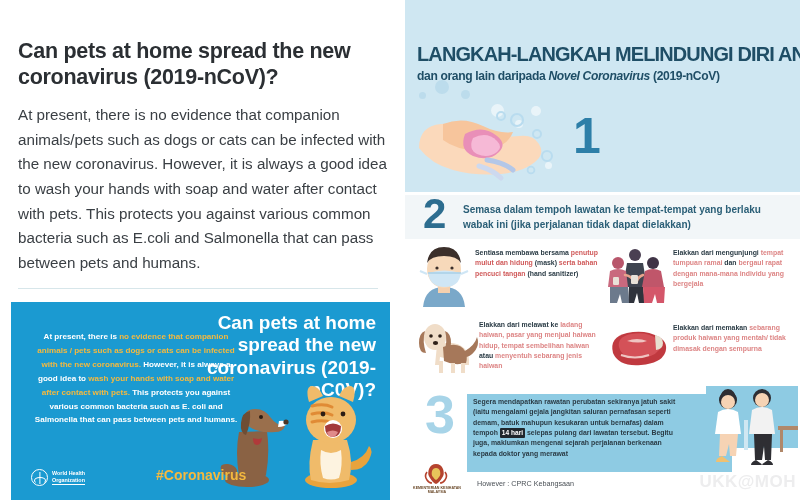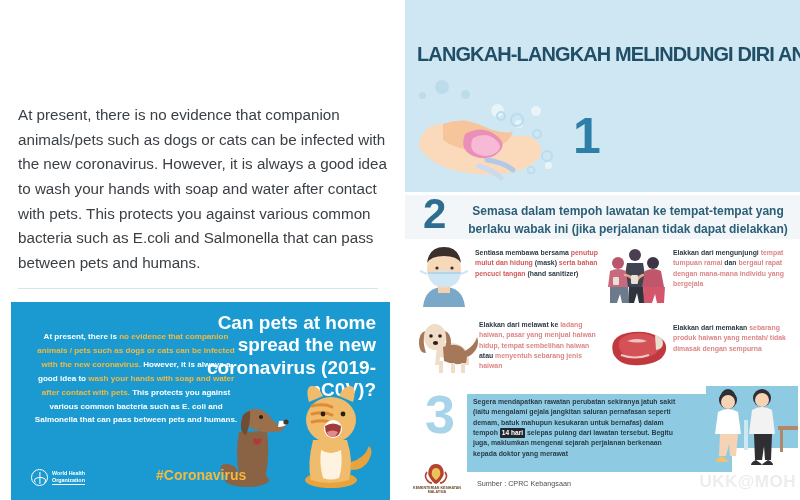--- a/index.html
+++ b/index.html
@@ -117,21 +117,21 @@
   }
 
   
   .step2-band {
     position: absolute; left: 0; top: 195px; width: 395px; height: 44px;
     background: #f2f6f8;
   }
   .step2-num { position: absolute; left: 18px; top: 196px; font-size: 42px; color:#2d6d8f; font-weight:bold; line-height:.85; }
   .step2-txt {
     position: absolute; left: 58px; top: 203px; width: 330px;
-    font-size: 12px; line-height: 1.48; font-weight: bold; color: #2b5f77; text-align: center;
+    font-size: 10px; line-height: 1.48; font-weight: bold; color: #2b5f77;
   }
 
   
   .tiles { position: absolute; left: 0; top: 239px; width: 395px; height: 150px; background: #fff; }
   .tile { position: absolute; }
   .tile-txt { font-size: 6.9px; line-height: 1.5; font-weight: bold; }
   .c-dark { color: #2a3b45; }
   .c-red  { color: #d05a5a; }
   .c-pink { color: #dd8585; }
 
@@ -166,20 +166,21 @@
     font-size: 17px; font-weight: bold; color: #ededee; letter-spacing: 0.5px;
   }
 </style>
 </head>
 <body>
 
 <div class="page">
 
   <div class="left-panel">
 
+    <div class="qa-heading">Can pets at home spread the new coronavirus (2019-nCoV)?</div>
     <div class="qa-body">At present, there is no evidence that companion animals/pets such as dogs or cats can be infected with the new coronavirus. However, it is always a good idea to wash your hands with soap and water after contact with pets. This protects you against various common bacteria such as E.coli and Salmonella that can pass between pets and humans.</div>
     <div class="qa-rule"></div>
 
     <div class="who-card">
 
       <div class="who-text">
         <span>At present, there is </span><span class="hl">no evidence that companion animals / pets such as dogs or cats can be infected with the new coronavirus.</span><span> However, it is always a good idea to </span><span class="hl">wash your hands with soap and water after contact with pets.</span><span> This protects you against various common bacteria such as E. coli and Salmonella that can pass between pets and humans.</span>
       </div>
 
       <div class="who-title">Can pets at home spread the new coronavirus (2019-nC0V)?</div>
@@ -227,20 +228,21 @@
     </div>
   </div>
 
   <div class="right-panel">
 
     <div class="sec-header">
       <div class="bubble" style="left:30px;top:80px;width:14px;height:14px;"></div>
       <div class="bubble" style="left:56px;top:90px;width:9px;height:9px;"></div>
       <div class="bubble" style="left:14px;top:92px;width:7px;height:7px;"></div>
       <div class="mal-title">LANGKAH-LANGKAH MELINDUNGI DIRI ANDA</div>
+      <div class="mal-sub"><span>dan orang lain daripada </span><i>Novel Coronavirus</i><span> (2019-nCoV)</span></div>
     </div>
 
     <div class="step1">
       <div class="bubble" style="left:86px;top:4px;width:13px;height:13px;"></div>
       <div class="bubble" style="left:110px;top:20px;width:8px;height:8px;"></div>
       <div class="bubble" style="left:126px;top:6px;width:10px;height:10px;"></div>
       <div class="bubble" style="left:66px;top:30px;width:7px;height:7px;"></div>
       <div class="bubble" style="left:118px;top:46px;width:12px;height:12px;"></div>
       <div class="bubble" style="left:140px;top:62px;width:7px;height:7px;"></div>
 
@@ -373,16 +375,16 @@
 
     <svg class="moh-crest" viewBox="0 0 26 24">
       <path d="M13 2 q5 0 7 5 q2 5 -1 9 q-3 5 -6 6 q-3 -1 -6 -6 q-3 -4 -1 -9 q2 -5 7 -5z" fill="#b5432e"></path>
       <path d="M13 6 q3 0 4 3 q1 4 -1 6 q-2 3 -3 3 q-1 0 -3 -3 q-2 -2 -1 -6 q1 -3 4 -3z" fill="#e8c45a"></path>
       <path d="M4 10 q-3 4 0 8 q2 3 5 3 M22 10 q3 4 0 8 q-2 3 -5 3" stroke="#b5432e" stroke-width="1.6" fill="none"></path>
     </svg>
     <div class="moh-name">
       <div>KEMENTERIAN KESIHATAN</div>
       <div>MALAYSIA</div>
     </div>
-    <div class="sumber">Sumber : CPRC Kebangsaan</div>
+    <div class="sumber">However : CPRC Kebangsaan</div>
     <div class="watermark">UKK@MOH</div>
   </div>
 </div>
 
 </body></html>

